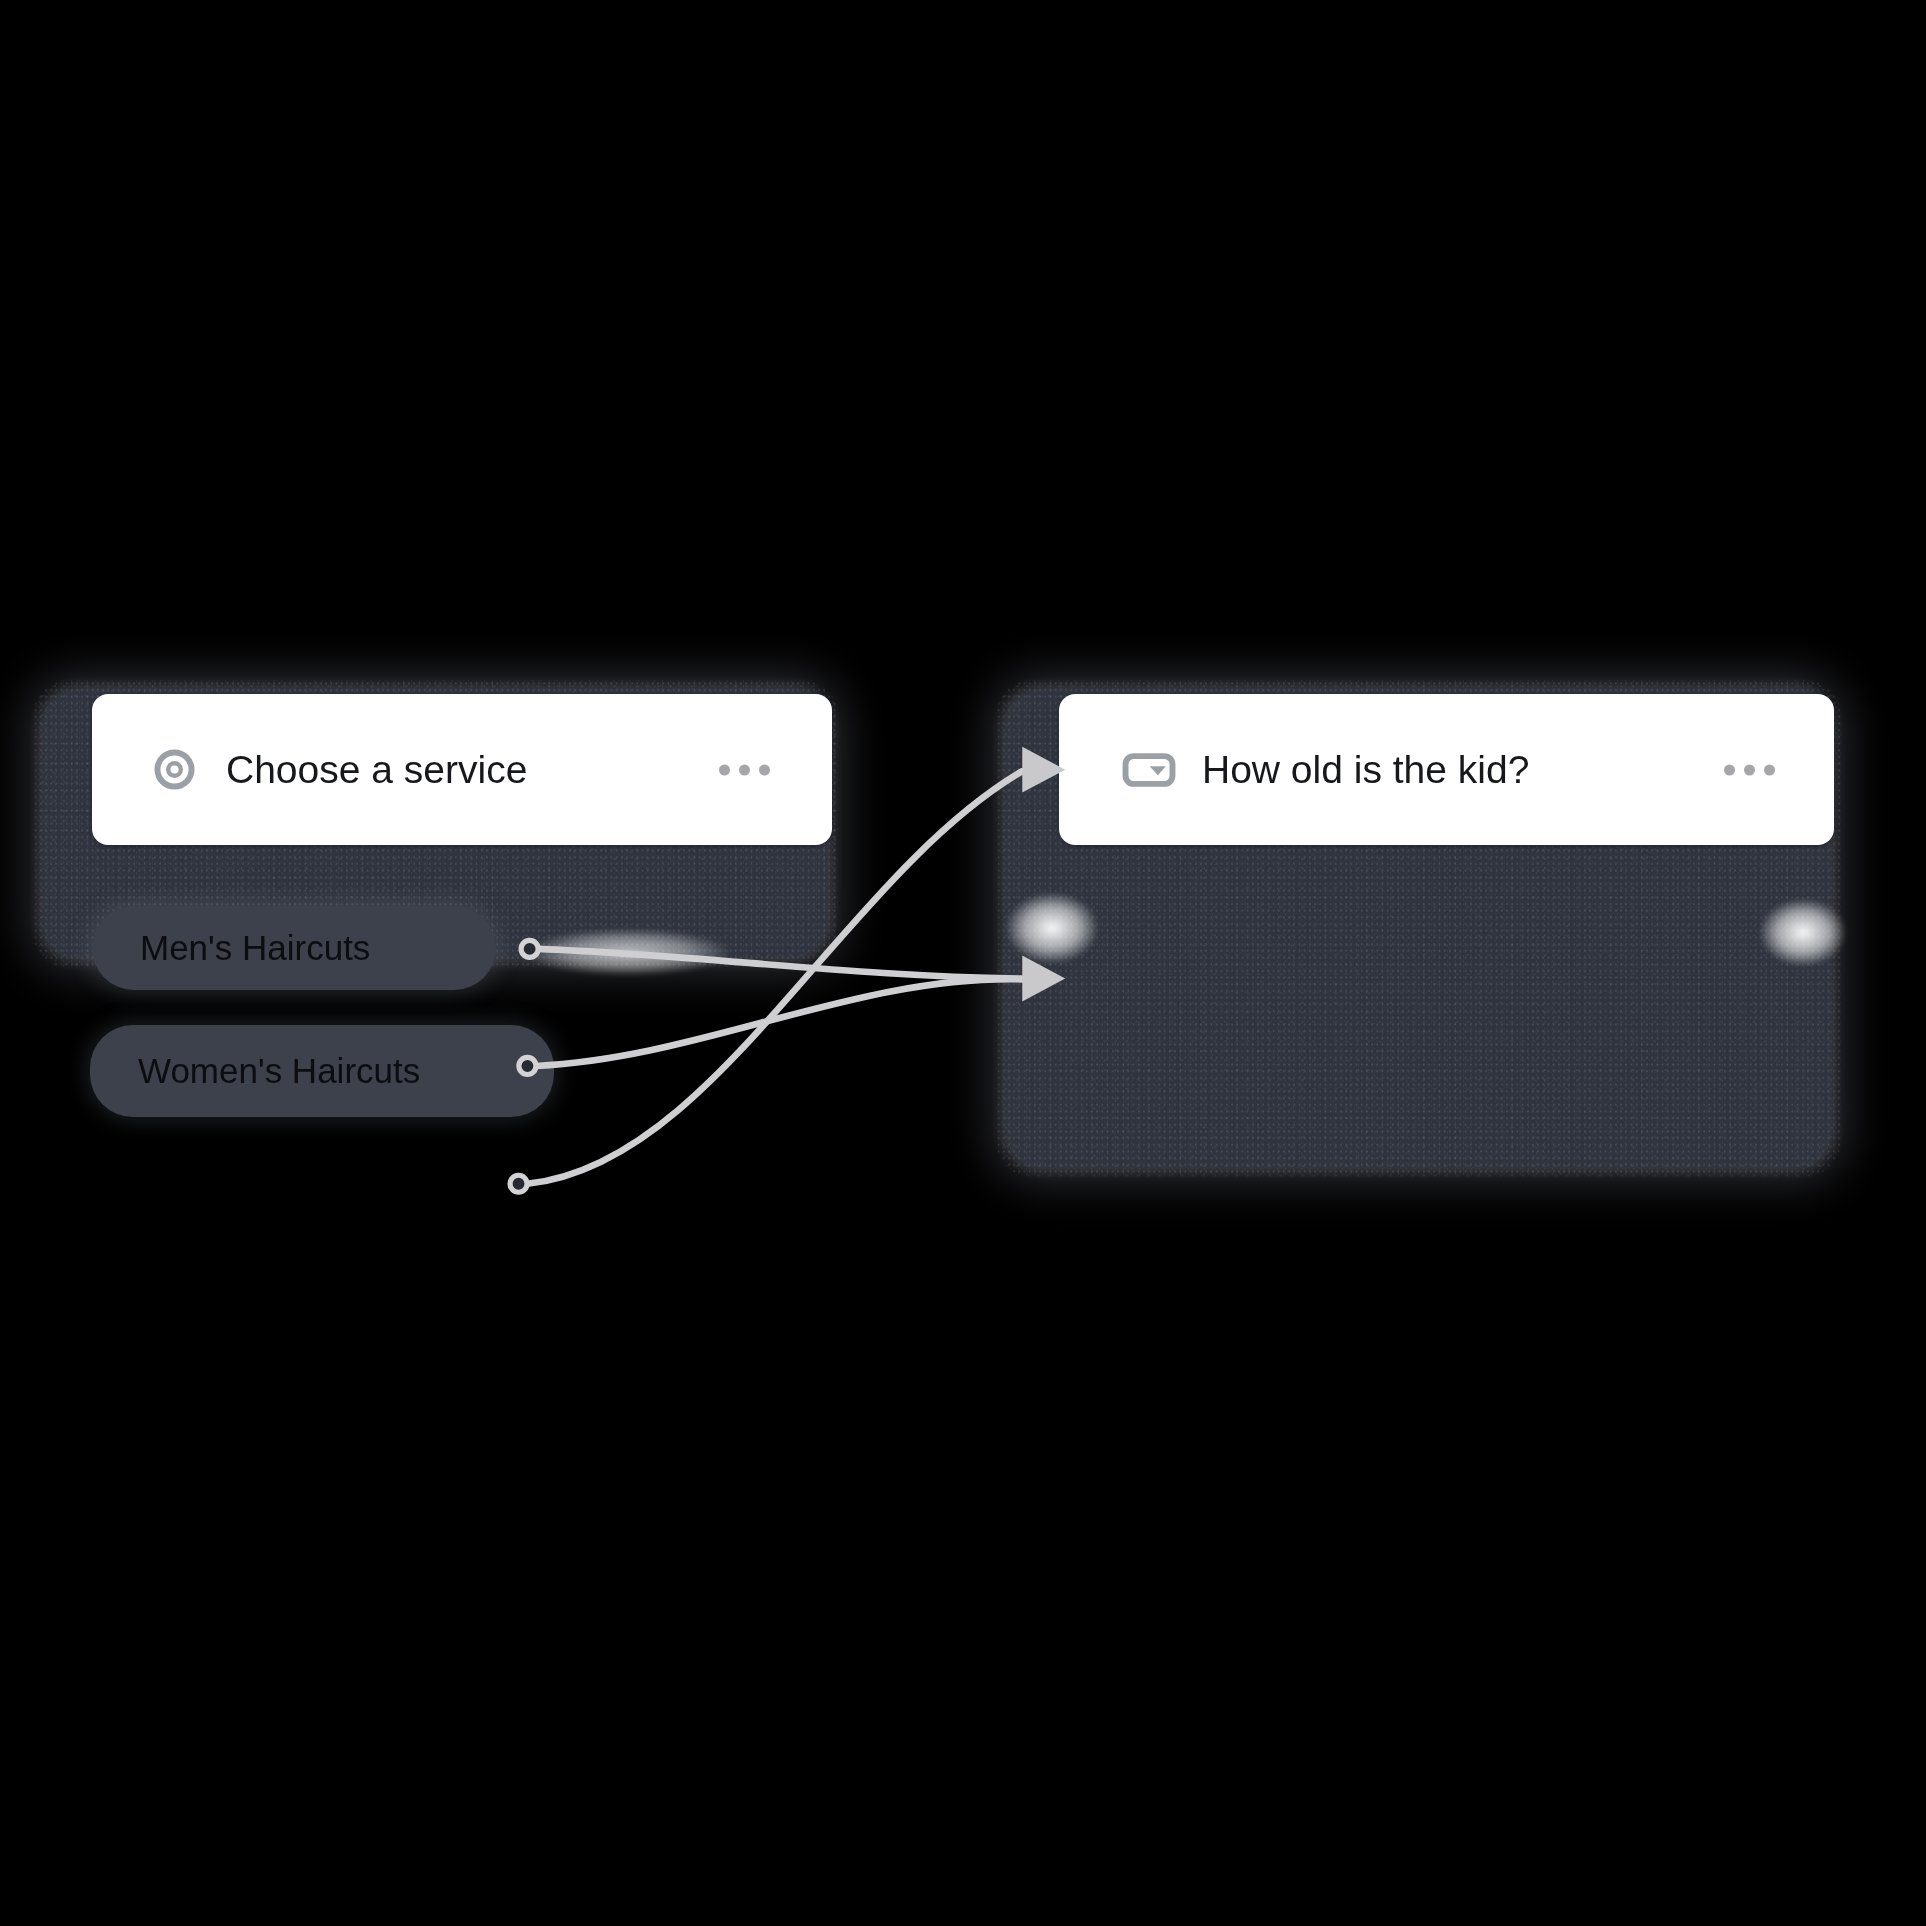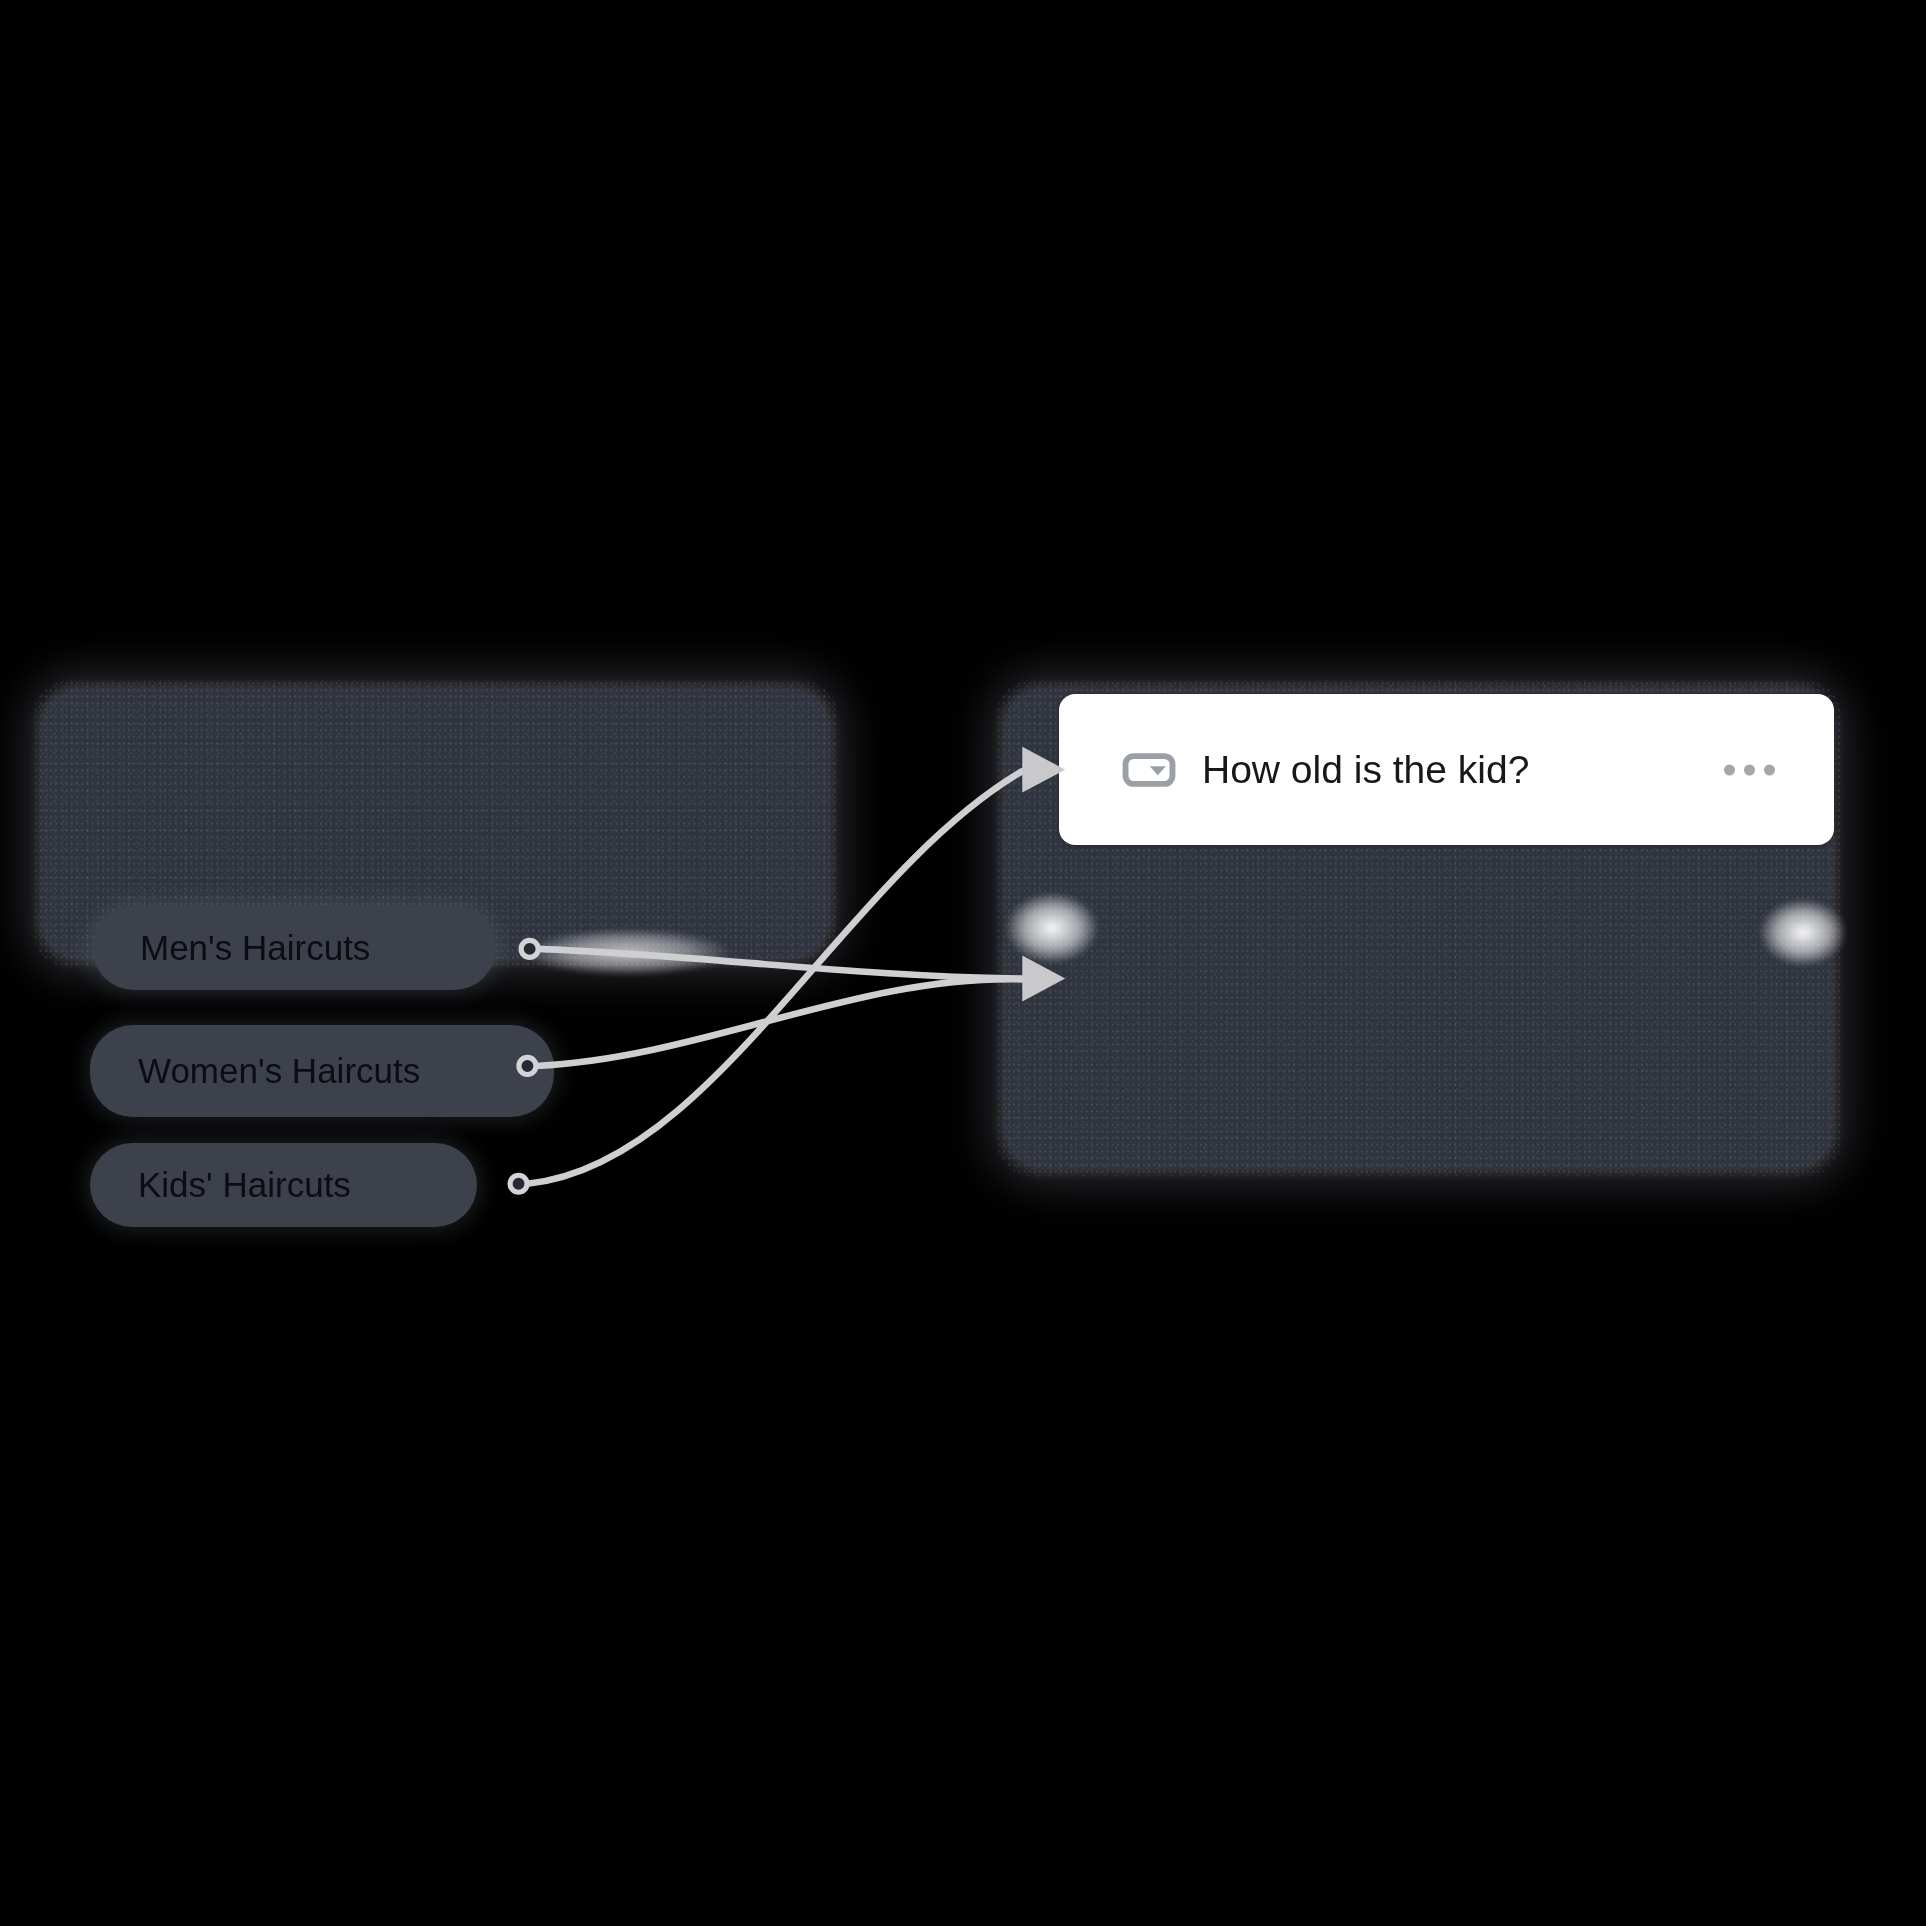--- a/index.html
+++ b/index.html
@@ -64,29 +64,38 @@
 
 <div class="stage">
 
   <div class="panel panel-left"></div>
   <div class="panel panel-right"></div>
 
   <div class="glow glow-1"></div>
   <div class="glow glow-2"></div>
   <div class="glow glow-3"></div>
 
+  <div class="card card-service">
+    <svg class="icon" width="43" height="43" viewBox="0 0 58 58">
+      <circle cx="29" cy="29" r="23" fill="none" stroke="#9aa0a6" stroke-width="8"></circle>
+      <circle cx="29" cy="29" r="8.5" fill="none" stroke="#9aa0a6" stroke-width="6"></circle>
+    </svg>
+    <span class="card-title">Choose a service</span>
+    <span class="menu-dots">
+        <i></i>
+        <i></i>
+        <i></i>
+      </span>
+  </div>
 
   <div class="pill pill-men">
     <span>Men's Haircuts</span>
   </div>
   <div class="pill pill-women">
     <span>Women's Haircuts</span>
-  </div>
-  <div class="pill pill-kids">
-    <span>Kids' Haircuts</span>
   </div>
 
   <div class="card card-kid">
     <svg class="icon" width="56" height="44" viewBox="0 0 76 60">
       <rect x="6" y="11" width="64" height="38" rx="11" fill="none" stroke="#9aa0a6" stroke-width="8"></rect>
       <polygon points="39,25 61,25 50,37" fill="#9aa0a6"></polygon>
     </svg>
     <span class="card-title">How old is the kid?</span>
     <span class="menu-dots">
         <i></i>

